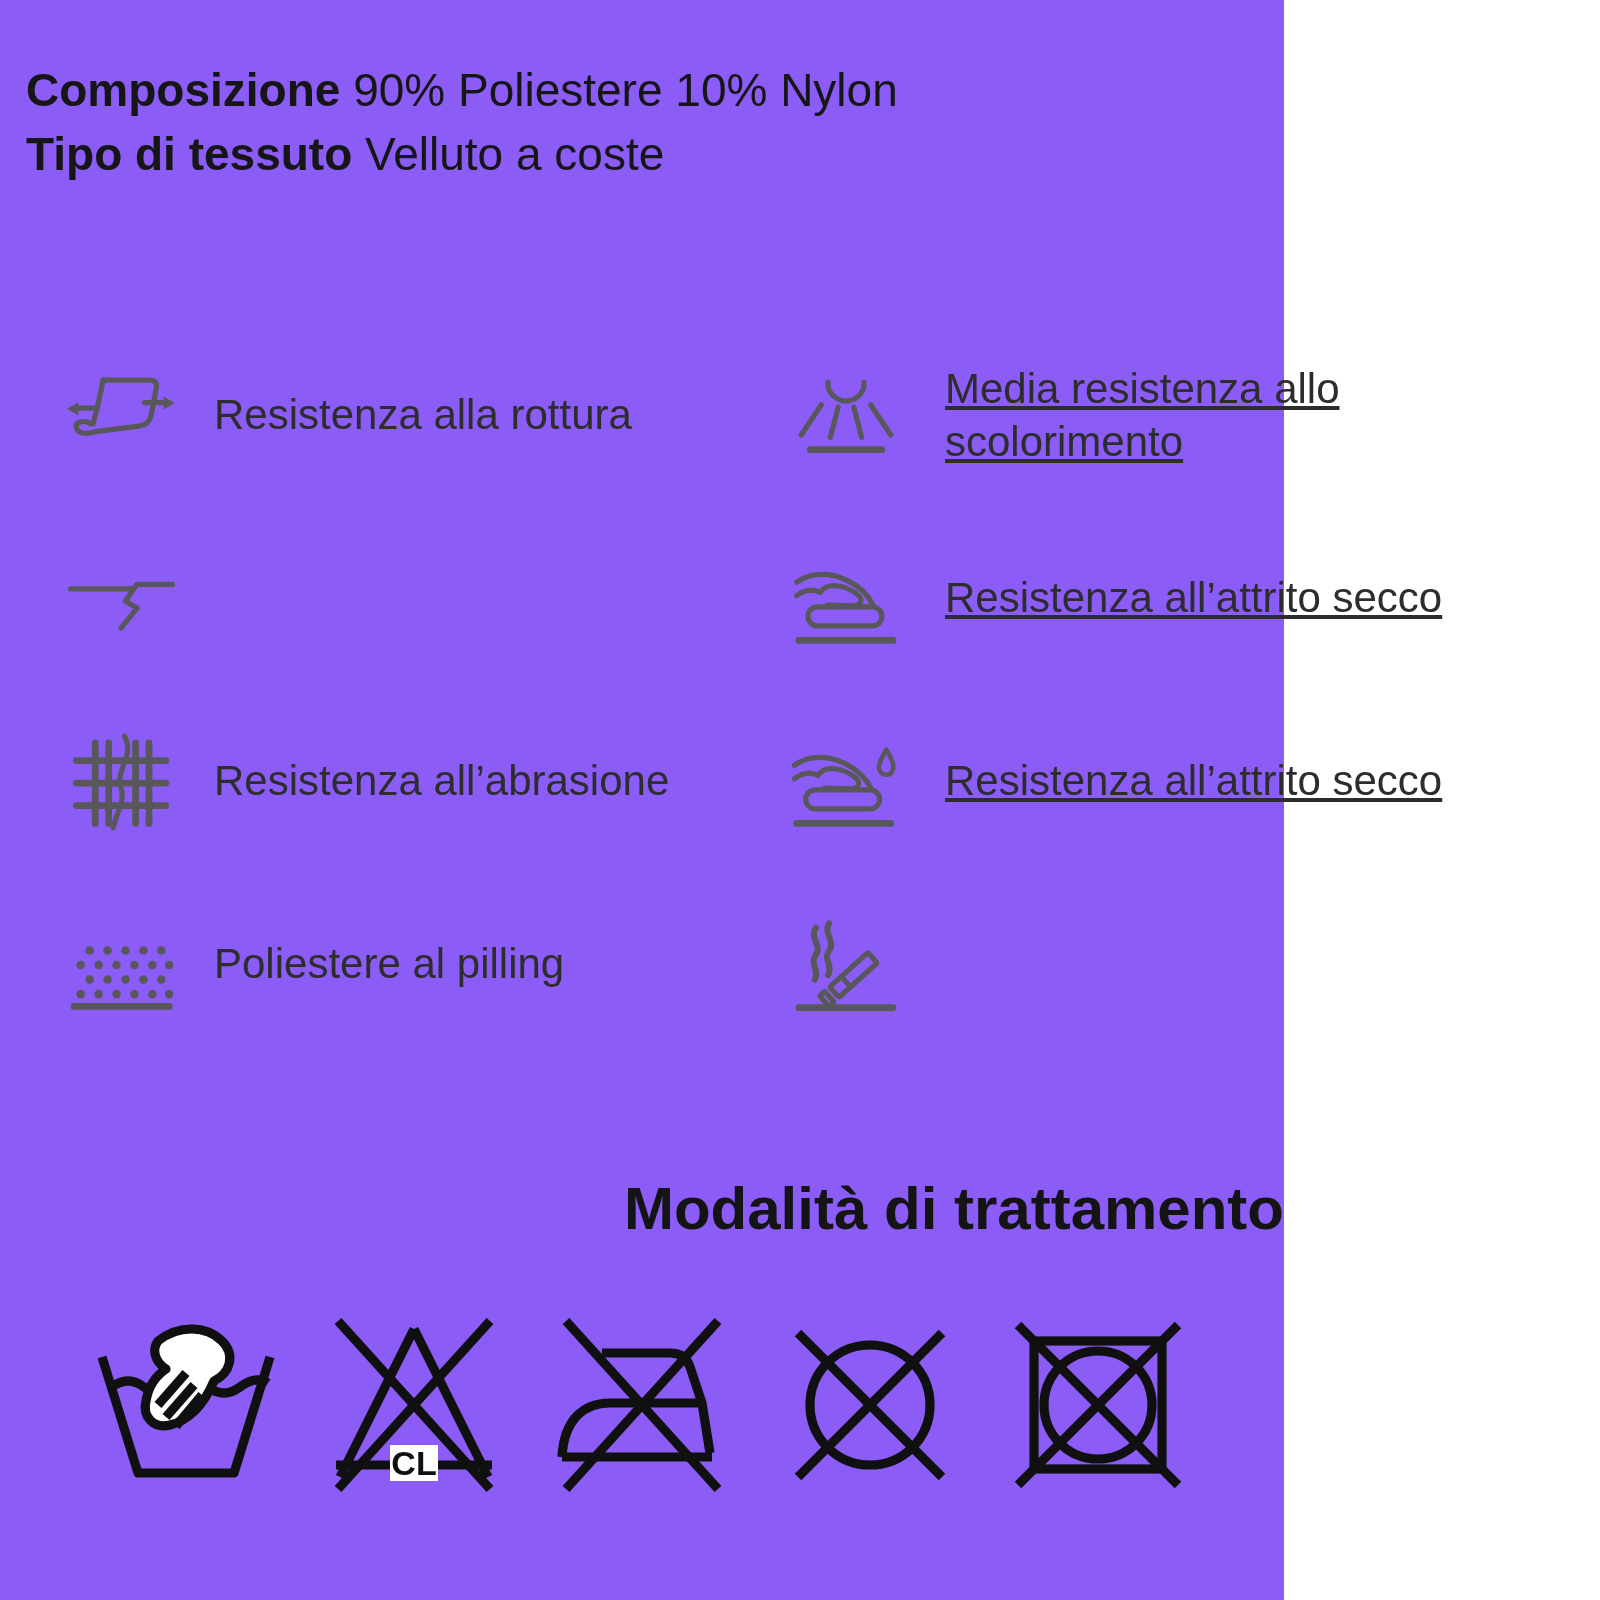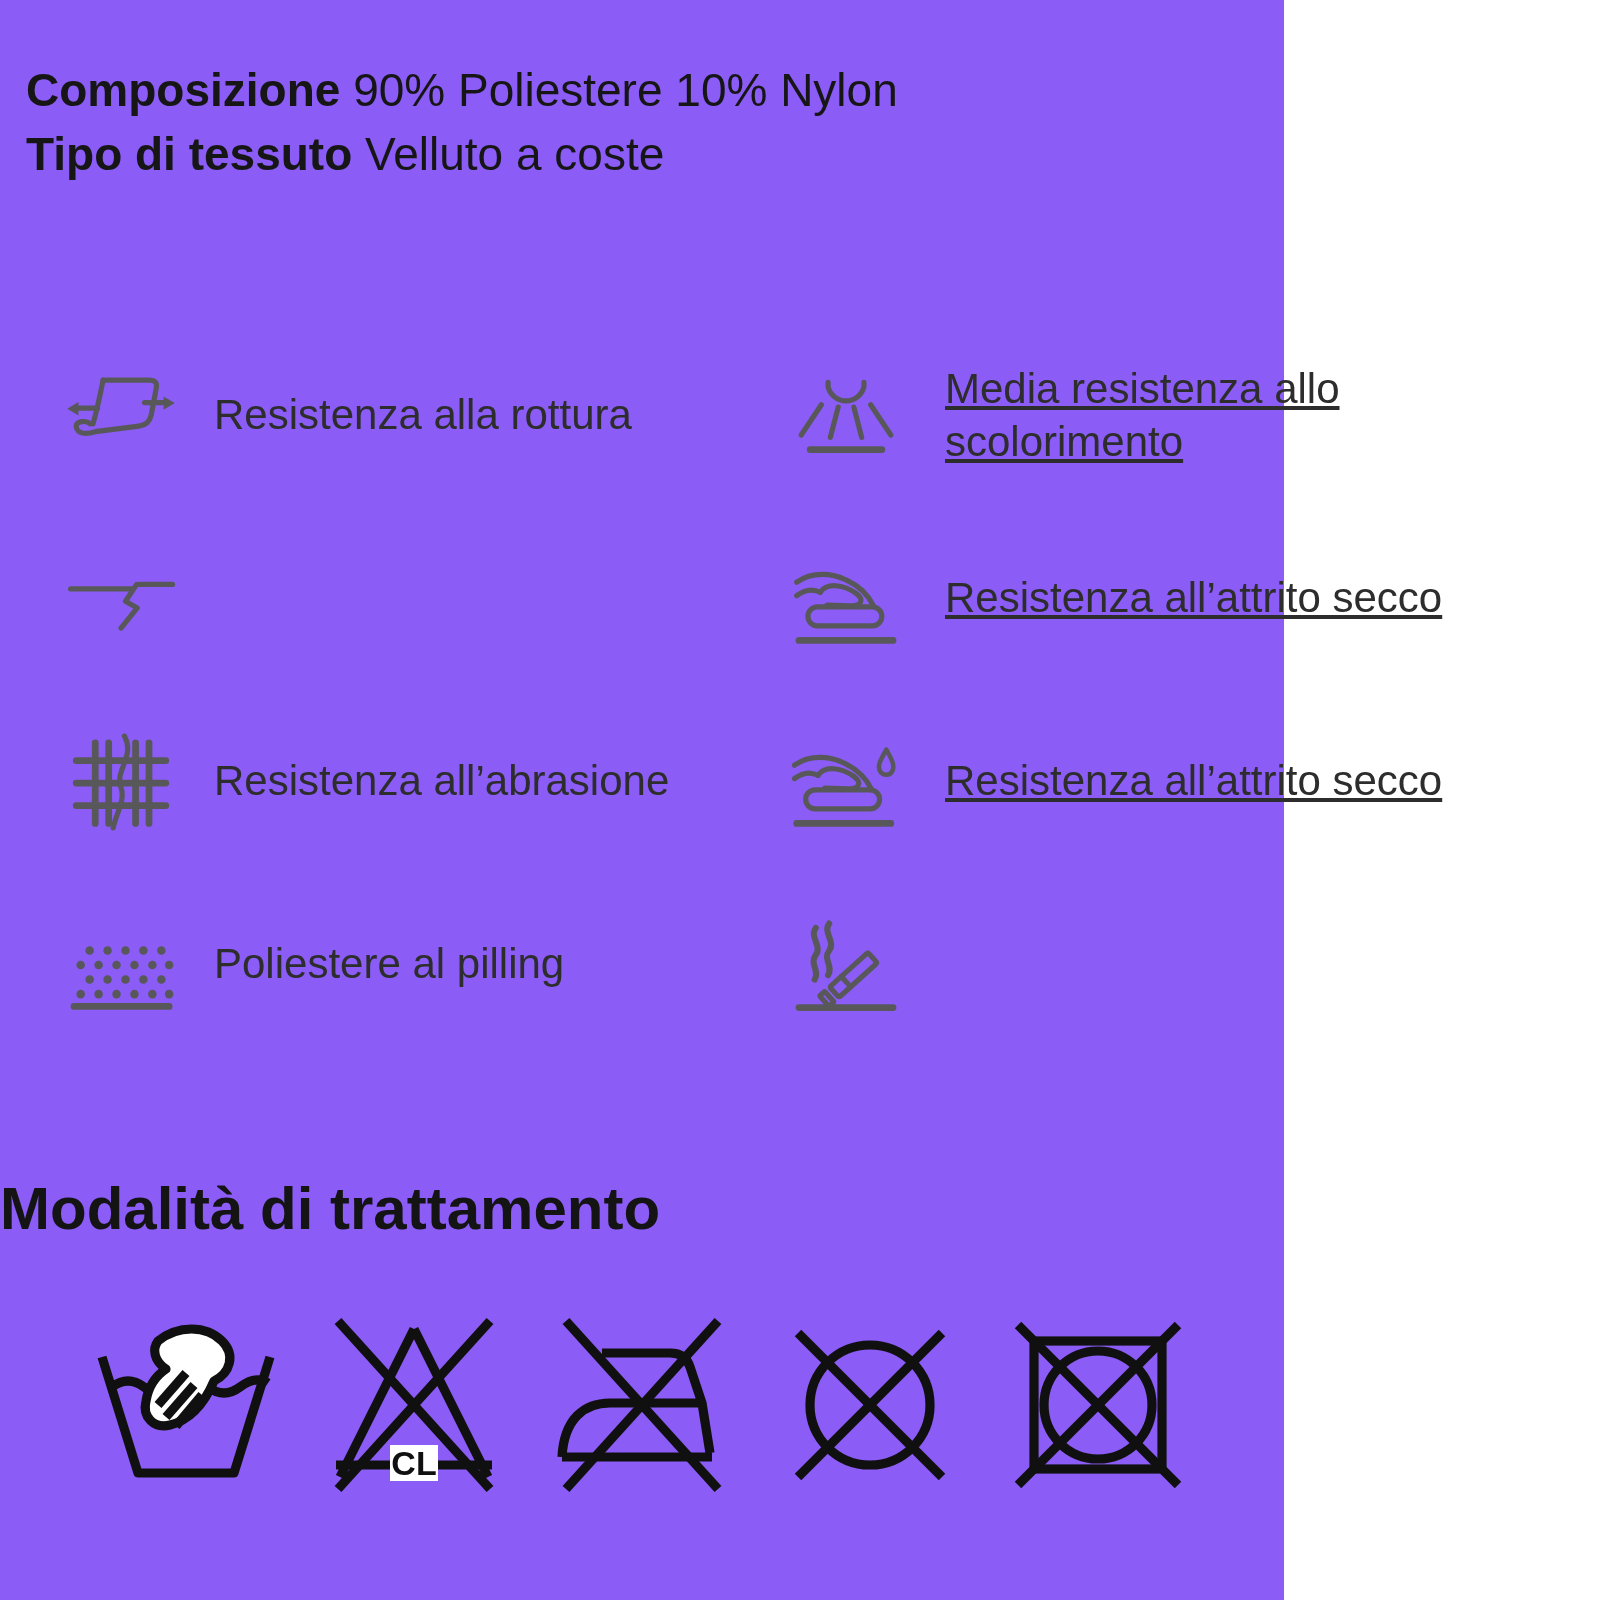--- a/index.html
+++ b/index.html
@@ -21,21 +21,21 @@
   .feature-icon { width:150px; min-width:150px; display:flex; justify-content:center; align-items:center; }
   .feature-icon svg { width:126px; height:112px; }
   .feature-label { font-size:42px; line-height:1.25; color:#2d2d2d; padding-left:18px; }
   .col-right .feature-label { padding-left:24px;text-decoration:underline; }
 
   .gicon { stroke:#58585a; fill:none; stroke-width:4.6; stroke-linecap:round; stroke-linejoin:round; }
   .gicon .thick { stroke-width:6; }
   .gicon .fill { fill:#58585a; stroke:none; }
 
   
-  .care-title { margin-top:118px; text-align:left; font-size:60px; font-weight:700; color:#141414; }
+  .care-title { margin-top:118px; text-align:right; font-size:60px; font-weight:700; color:#141414; }
   .care-row { margin-top:62px; display:flex; justify-content:center; gap:28px; }
   .care-row svg { width:200px; height:200px; }
   .bicon { stroke:#101010; fill:none; stroke-width:4.6; stroke-linecap:butt; stroke-linejoin:miter; }
   .bicon text { stroke:none; fill:#101010; font-family:"Liberation Sans",sans-serif; font-weight:700; font-size:17px; }
   .bicon .white { fill:#ffffff; }
 </style>
 </head>
 <body>
 
 <div class="page">

